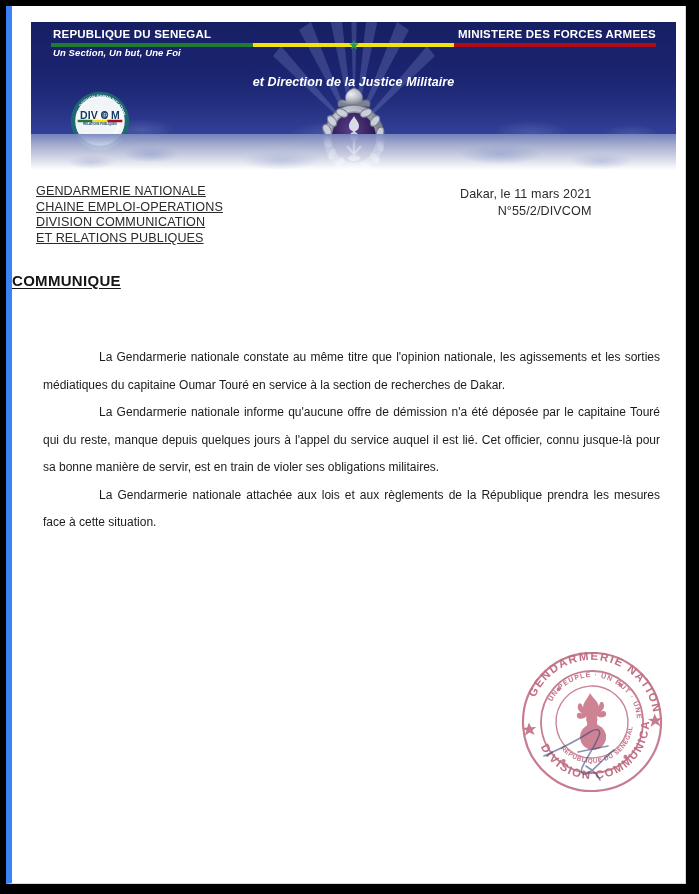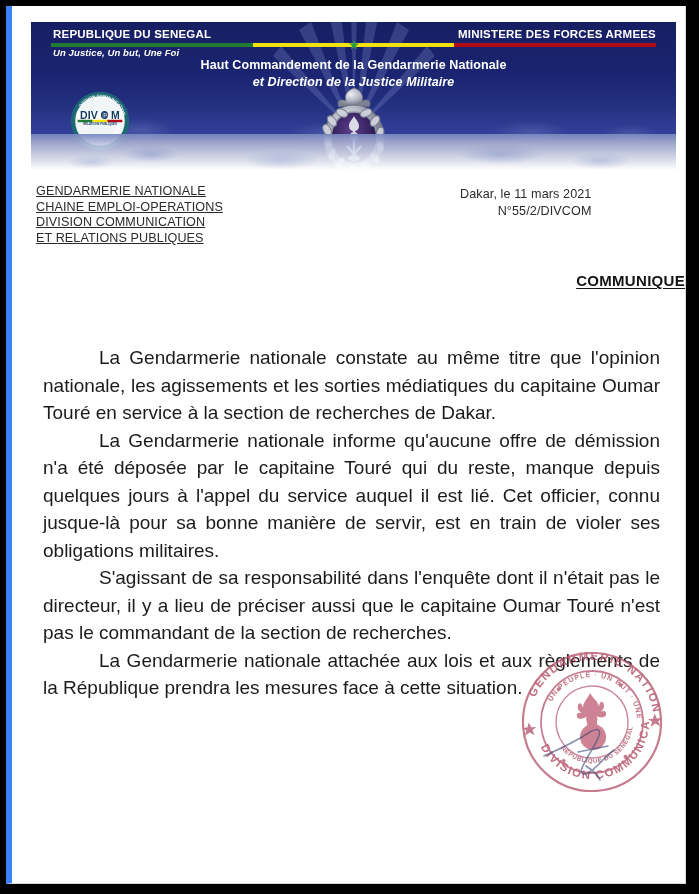--- a/index.html
+++ b/index.html
@@ -242,21 +242,21 @@
     letter-spacing: 0.1px;
     text-align: right;
   }
 
   
   #doc-title {
     position: absolute;
     left: 0;
     right: 0;
     top: 266px;
-    text-align: right;
+    text-align: left;
     font-size: 15px;
     font-weight: bold;
     color: #141414;
     letter-spacing: 0.3px;
   }
   #doc-title span {
     text-decoration: underline;
     text-underline-offset: 2px;
   }
   #doc-subtitle {
@@ -270,21 +270,21 @@
     color: #141414;
     line-height: 17px;
   }
 
   
   #body-text {
     position: absolute;
     left: 31px;
     top: 338px;
     width: 617px;
-    font-size: 19px;
+    font-size: 12px;
     color: #1b1b1b;
     line-height: 27.5px;
     text-align: justify;
     text-justify: inter-word;
   }
   #body-text p {
     margin: 0 0 0 0;
     text-indent: 56px;
   }
 
@@ -327,33 +327,32 @@
         <polygon points="95,128 108,8 120,10"></polygon>
         <polygon points="95,128 40,26 52,18"></polygon>
         <polygon points="95,128 138,18 150,26"></polygon>
         <polygon points="95,128 14,52 22,42"></polygon>
         <polygon points="95,128 168,42 176,52"></polygon>
         <polygon points="95,128 92,4 98,4"></polygon>
       </g>
     </svg>
 
     <div class="banner-title-left">REPUBLIQUE DU SENEGAL</div>
-    <div class="banner-motto">Un Justice, Un but, Une Foi</div>
+    <div class="banner-motto">Un Section, Un but, Une Foi</div>
     <div class="banner-title-right">MINISTERE DES FORCES ARMEES</div>
 
     <div class="tricolor">
       <div class="seg tri-green"></div>
       <div class="seg tri-yellow"></div>
       <div class="seg tri-red"></div>
       <svg class="tri-star" viewBox="0 0 10 10">
         <polygon points="5,0 6.2,3.6 10,3.6 6.9,5.9 8.1,9.5 5,7.3 1.9,9.5 3.1,5.9 0,3.6 3.8,3.6" fill="#2e9c45"></polygon>
       </svg>
     </div>
 
-    <div class="banner-sub1">Haut Commandement de la Gendarmerie Nationale</div>
     <div class="banner-sub2">et Direction de la Justice Militaire</div>
 
     <svg id="divcom-logo" viewBox="0 0 100 100">
       <defs>
         <path id="dcTop" d="M 50,50 m -38,0 a 38,38 0 1,1 76,0" fill="none"></path>
         <path id="dcBot" d="M 50,50 m -33,0 a 33,33 0 1,0 66,0" fill="none"></path>
       </defs>
       <circle cx="50" cy="50" r="47" fill="#1d6a73" opacity="0.95"></circle>
       <circle cx="50" cy="50" r="41" fill="#f2f5f7"></circle>
       <circle cx="50" cy="50" r="41" fill="none" stroke="#1d6a73" stroke-width="2"></circle>
@@ -429,21 +428,20 @@
     <div>N°55/2/DIVCOM</div>
   </div>
 
   <div id="doc-title">
     <span>COMMUNIQUE</span>
   </div>
 
   <div id="body-text">
     <p>La Gendarmerie nationale constate au même titre que l'opinion nationale, les agissements et les sorties médiatiques du capitaine Oumar Touré en service à la section de recherches de Dakar.</p>
     <p>La Gendarmerie nationale informe qu'aucune offre de démission n'a été déposée par le capitaine Touré qui du reste, manque depuis quelques jours à l'appel du service auquel il est lié. Cet officier, connu jusque-là pour sa bonne manière de servir, est en train de violer ses obligations militaires.</p>
-    <p>S'agissant de sa responsabilité dans l'enquête dont il n'était pas le directeur, il y a lieu de préciser aussi que le capitaine Oumar Touré n'est pas le commandant de la section de recherches.</p>
     <p>La Gendarmerie nationale attachée aux lois et aux règlements de la République prendra les mesures face à cette situation.</p>
   </div>
 
   <svg id="stamp" viewBox="0 0 150 150">
     <defs>
       <path id="ringOuterTop" d="M 75,75 m -62,0 a 62,62 0 1,1 124,0" fill="none"></path>
       <path id="ringOuterBot" d="M 75,75 m -57,0 a 57,57 0 1,0 114,0" fill="none"></path>
       <path id="ringInnerTop" d="M 75,75 m -45,0 a 45,45 0 1,1 90,0" fill="none"></path>
       <path id="ringInnerBot" d="M 75,75 m -41,0 a 41,41 0 1,0 82,0" fill="none"></path>
     </defs>

